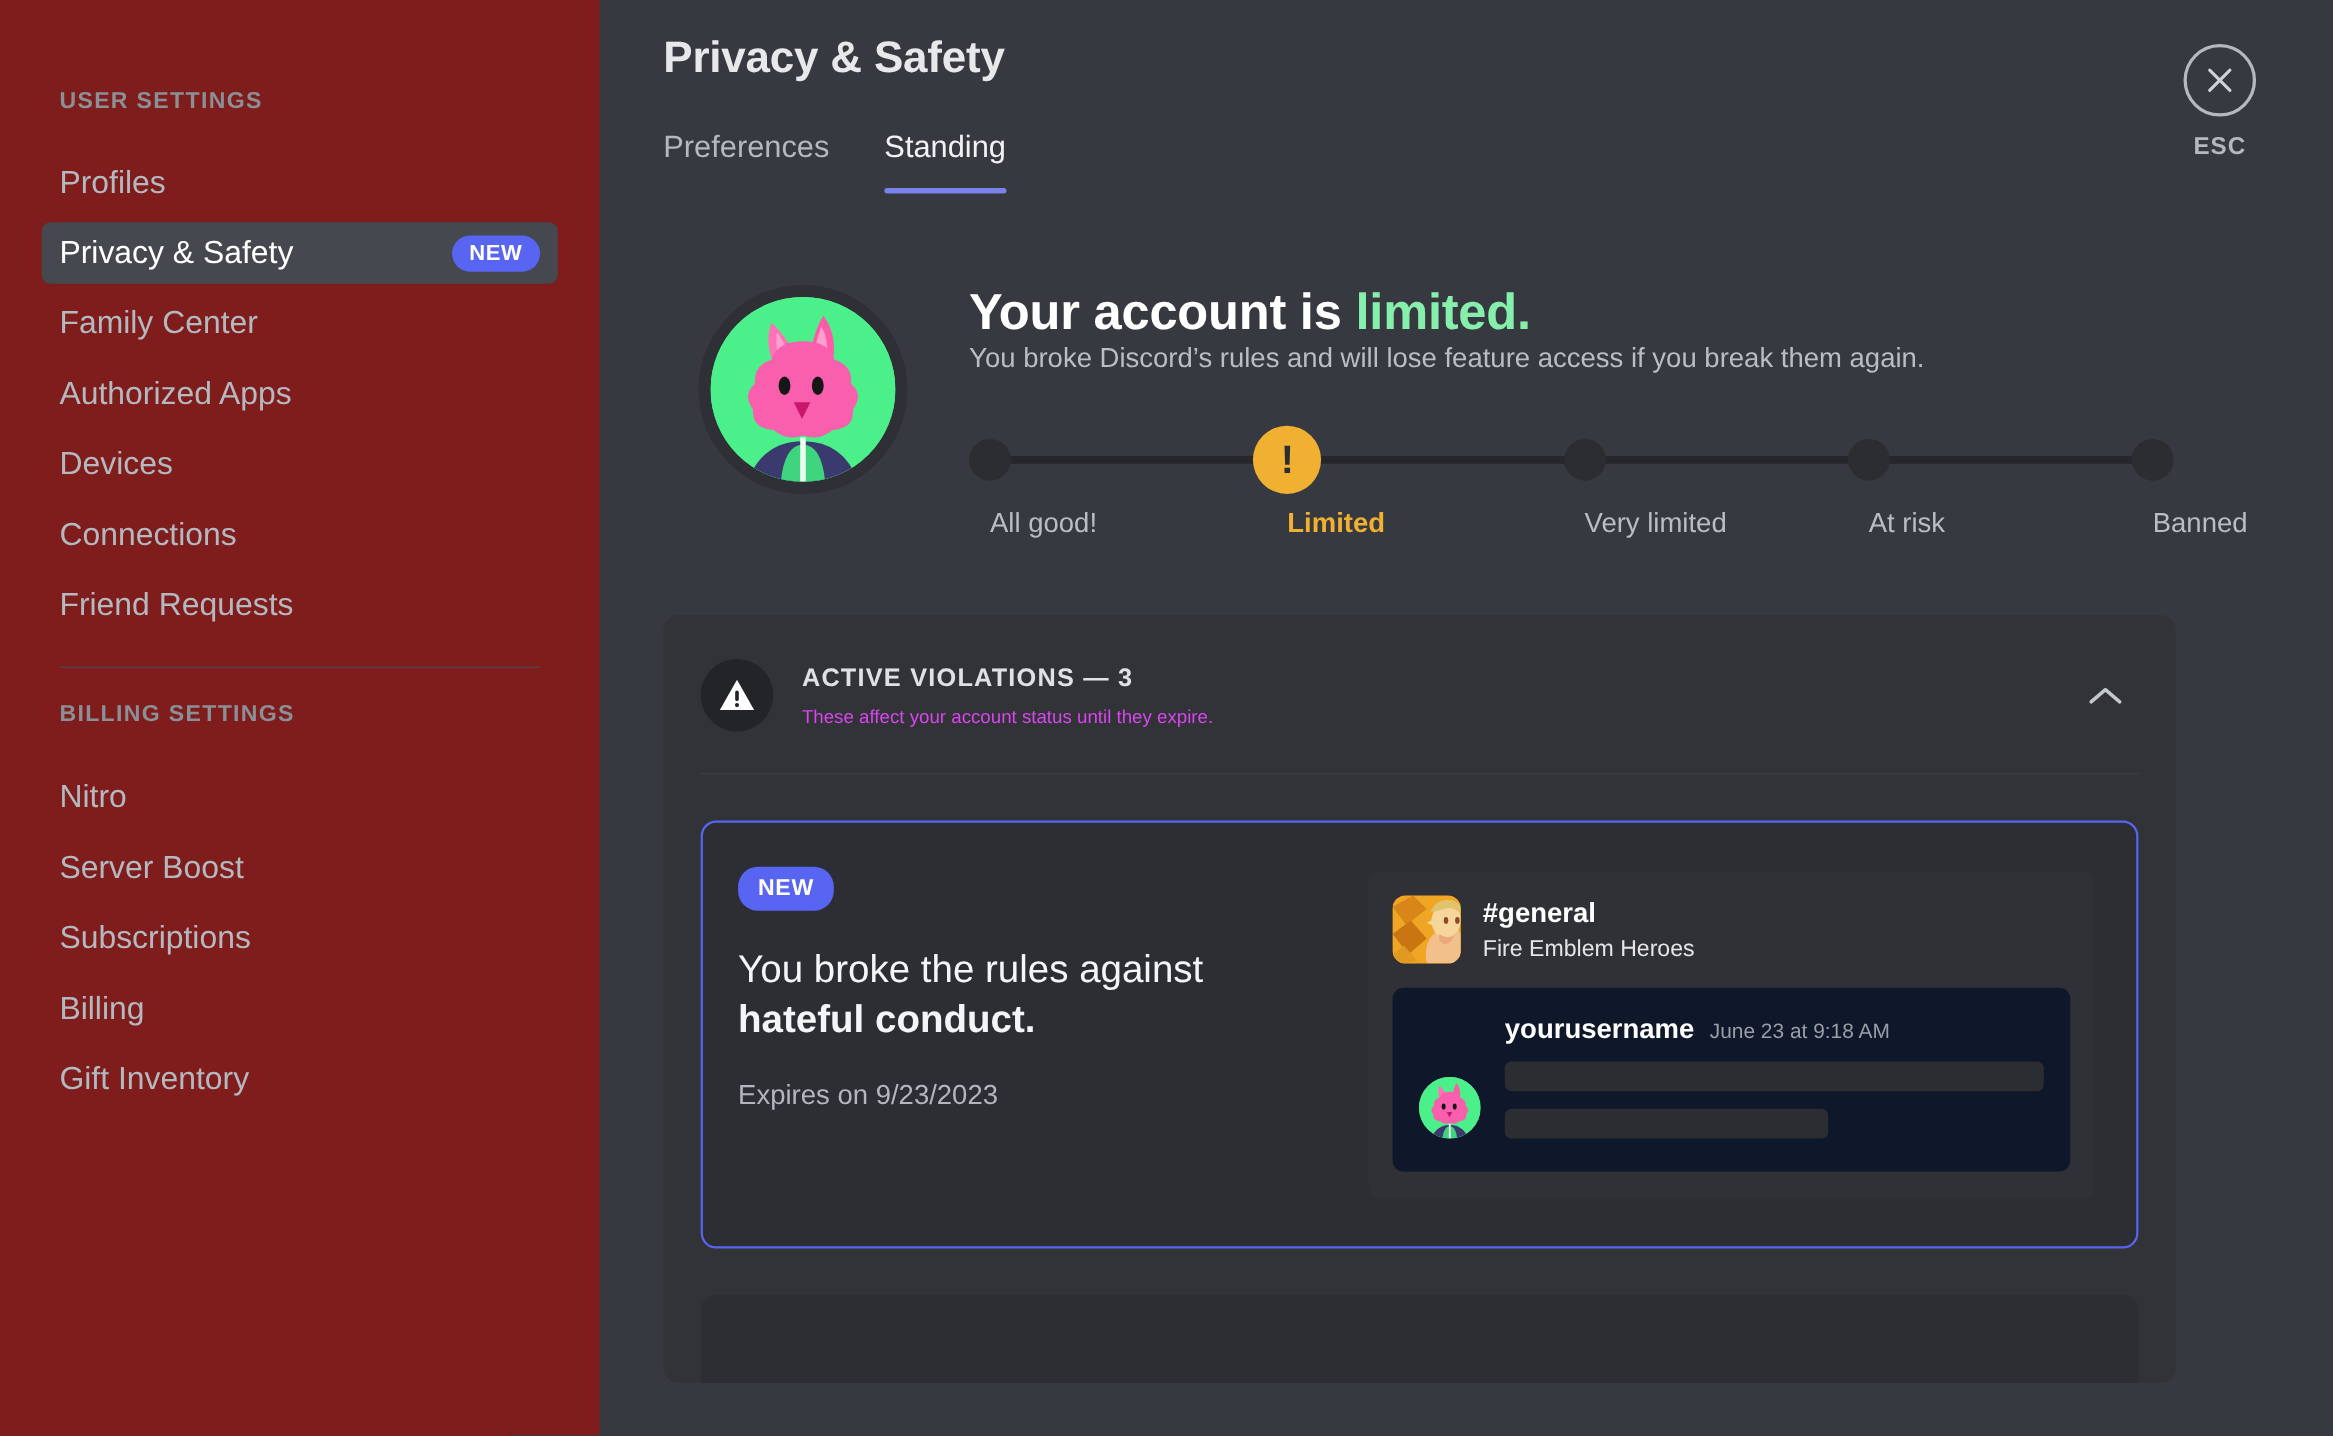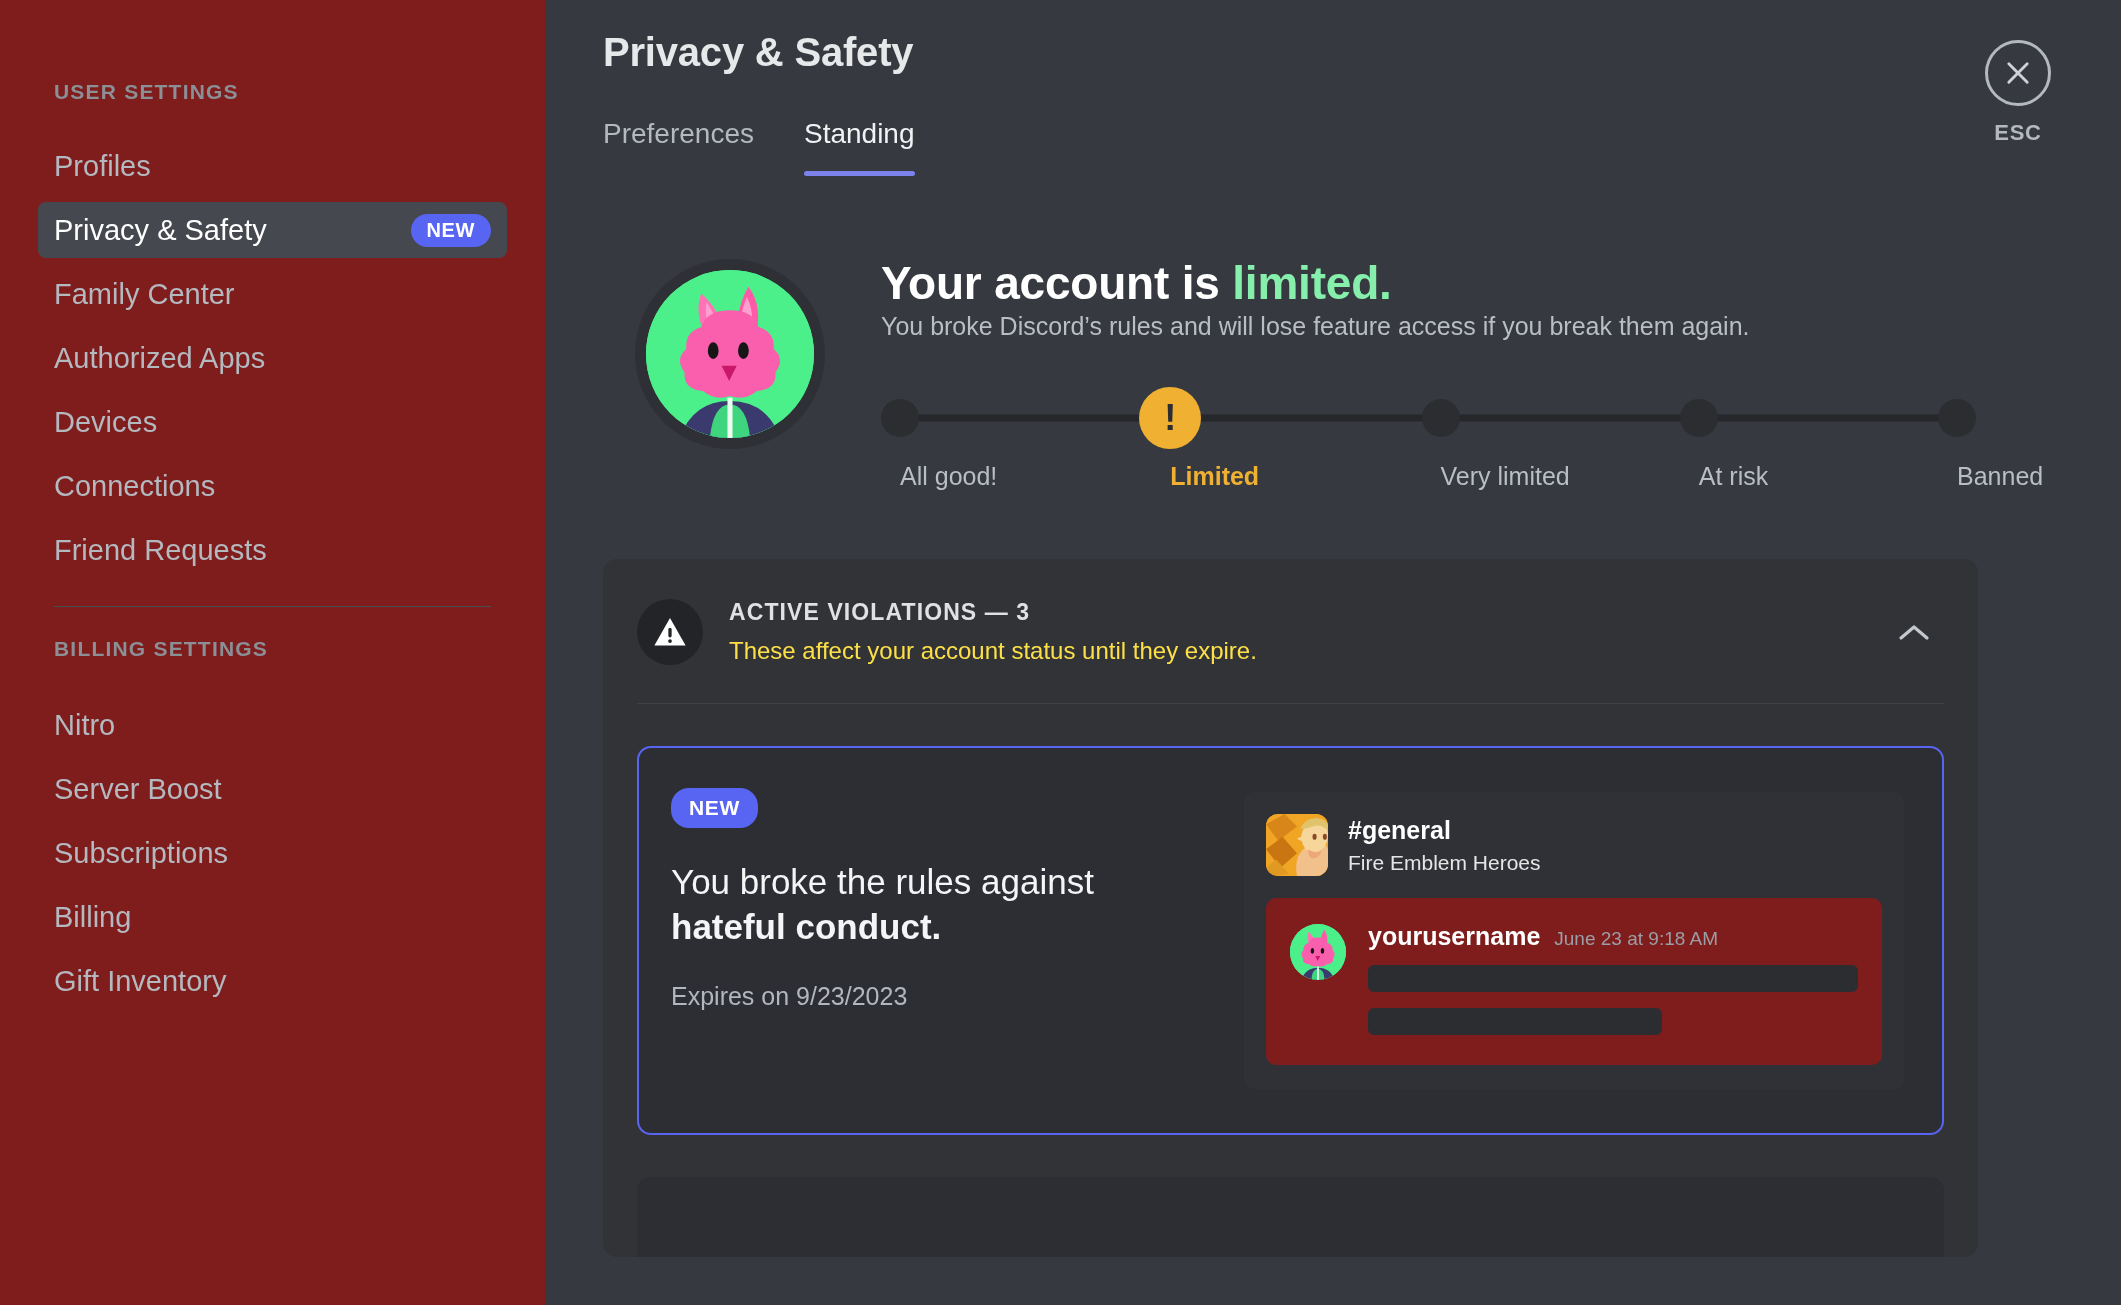--- a/index.html
+++ b/index.html
@@ -250,22 +250,22 @@
   .viol-head-text { flex: 1; }
   .viol-title {
     font-size: 23px;
     font-weight: 700;
     letter-spacing: 1.1px;
     color: #dfe1e4;
     text-transform: uppercase;
     line-height: 1;
   }
   .viol-sub {
-    font-size: 24px;
-    color: #fde047;
+    font-size: 17px;
+    color: #d946ef;
     margin-top: 15px;
     line-height: 1;
   }
   .chevron-btn {
     width: 44px; height: 44px;
     display: flex;
     align-items: center;
     justify-content: center;
     cursor: pointer;
     margin-right: 8px;
@@ -342,25 +342,26 @@
     line-height: 1.1;
   }
   .server-name {
     font-size: 21px;
     color: #e5e5e5;
     margin-top: 6px;
     line-height: 1.1;
   }
 
   .msg-bubble {
-    background: #7f1d1d;
+    background: #0f172a;
     border-radius: 10px;
     margin-top: 22px;
     padding: 26px 24px 30px 24px;
     display: flex;
+    align-items: flex-end;
   }
   .avatar-small {
     width: 56px; height: 56px;
     flex: 0 0 56px;
     border-radius: 50%;
     overflow: hidden;
     position: relative;
     background: #4cf08a;
   }
   .msg-body { margin-left: 22px; flex: 1; }

